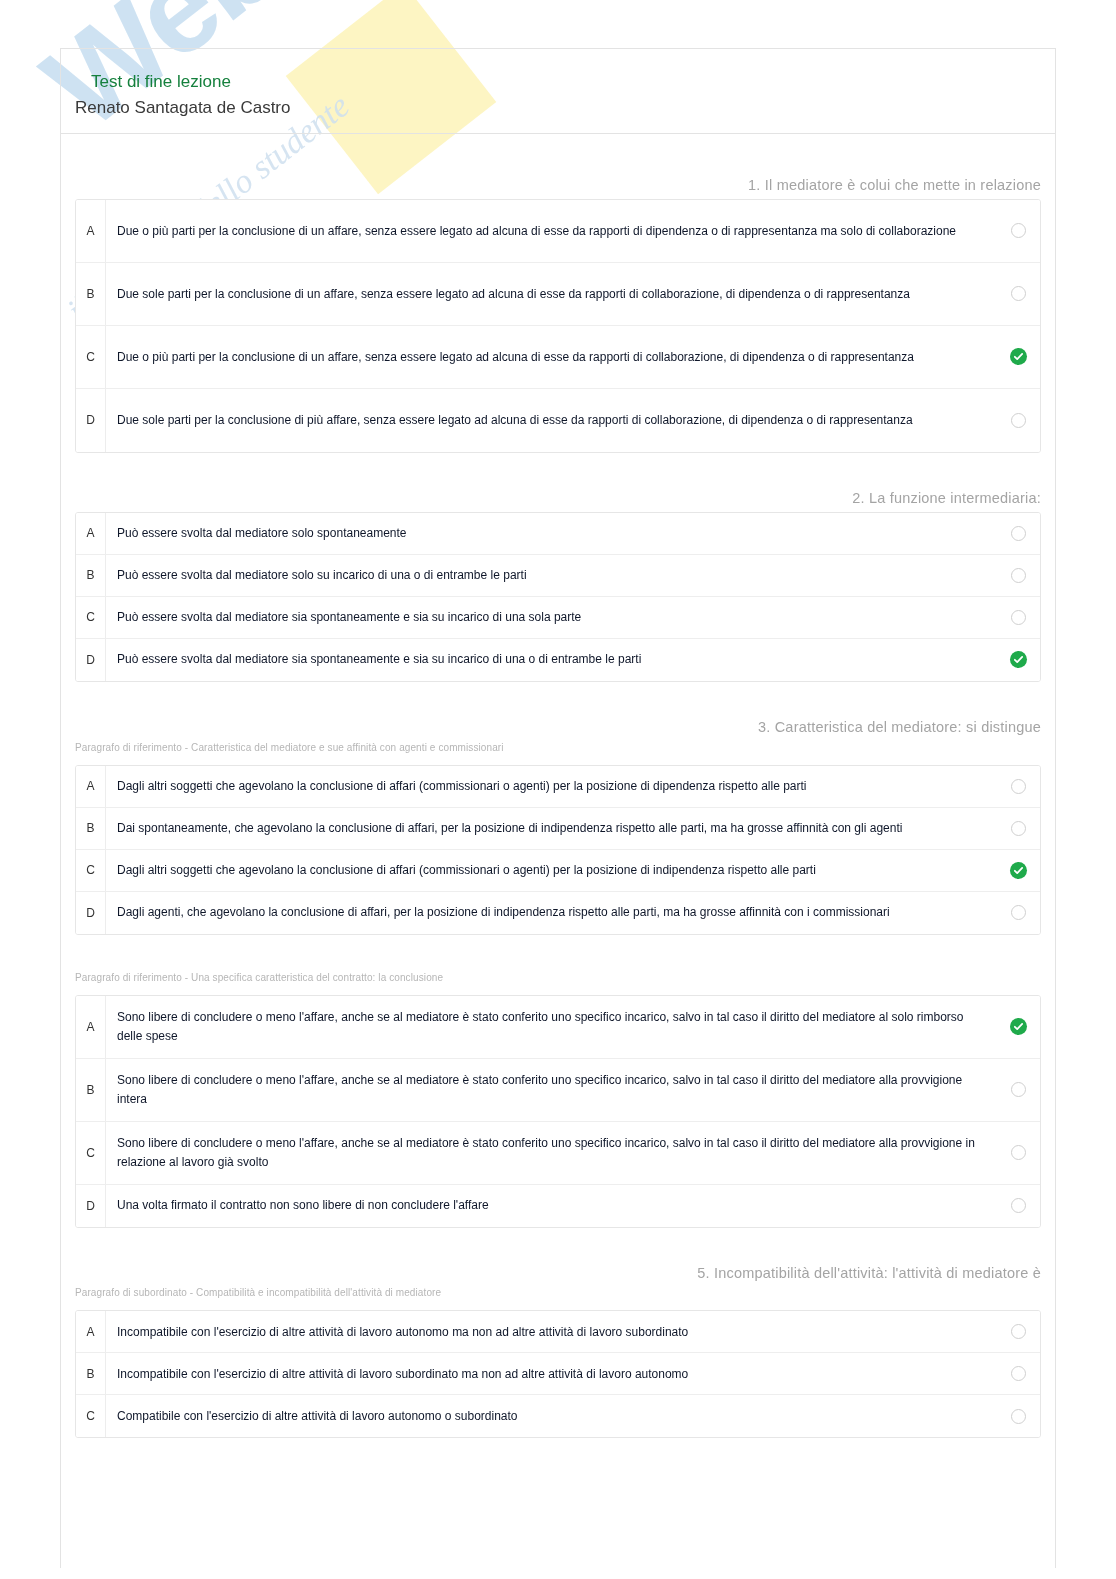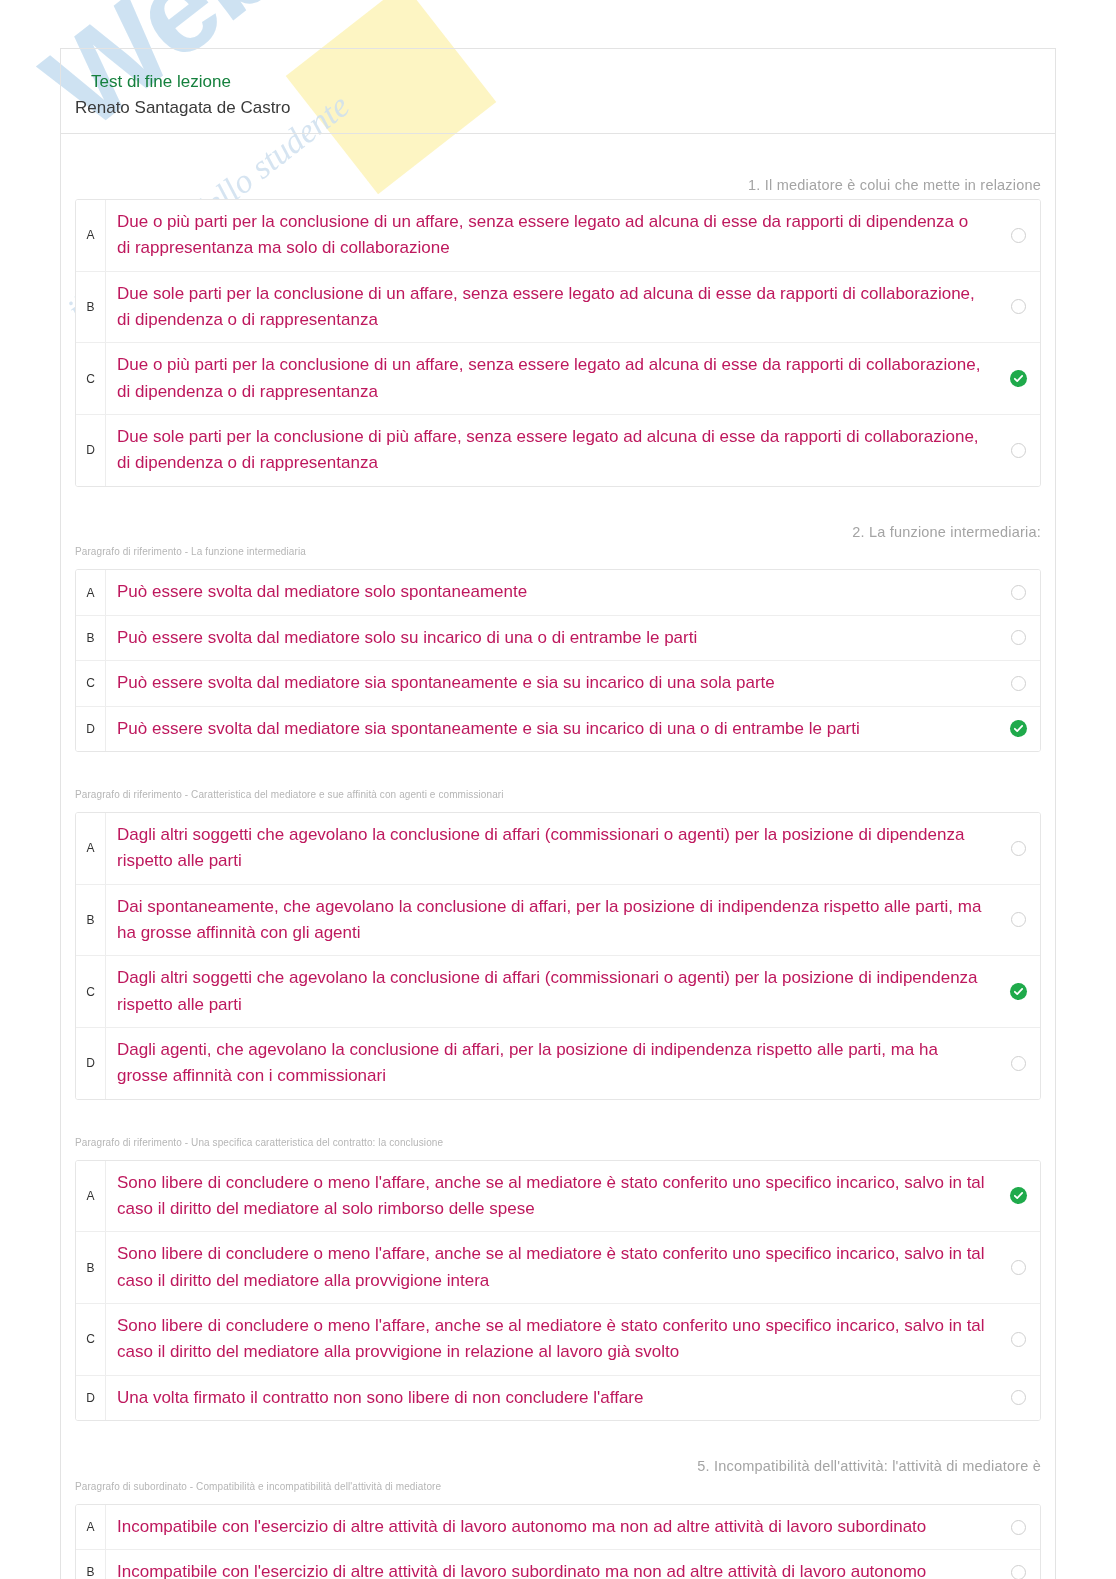--- a/index.html
+++ b/index.html
@@ -131,22 +131,22 @@
     justify-content: center;
     font-size: 12px;
     color: #333;
     border-right: 1px solid #ededed;
   }
   .opt-text {
     flex: 1 1 auto;
     display: flex;
     align-items: center;
     padding: 9px 10px 9px 11px;
-    font-size: 17px;
-    color: #be185d;
+    font-size: 12px;
+    color: #0f172a;
     line-height: 1.55;
   }
   .opt-radio {
     width: 44px;
     flex: 0 0 44px;
     display: flex;
     align-items: center;
     justify-content: center;
   }
   .radio-empty {
@@ -215,21 +215,20 @@
             <div class="opt-letter">D</div>
             <div class="opt-text">Due sole parti per la conclusione di più affare, senza essere legato ad alcuna di esse da rapporti di collaborazione, di dipendenza o di rappresentanza</div>
             <div class="opt-radio">
               <span class="radio-empty"></span>
             </div>
           </div>
         </div>
       </div>
       <div class="question-block">
         <div class="q-title">2. La funzione intermediaria:</div>
-        <div class="q-sub">Paragrafo di riferimento - La funzione intermediaria</div>
         <div class="options">
           <div class="option-row">
             <div class="opt-letter">A</div>
             <div class="opt-text">Può essere svolta dal mediatore solo spontaneamente</div>
             <div class="opt-radio">
               <span class="radio-empty"></span>
             </div>
           </div>
           <div class="option-row">
             <div class="opt-letter">B</div>
@@ -252,20 +251,21 @@
               <span class="radio-checked">
                 <svg width="11" height="11" viewBox="0 0 12 12">
                   <path d="M2 6.3 L4.6 8.9 L10 3.2" fill="none" stroke="#ffffff" stroke-width="1.9" stroke-linecap="round" stroke-linejoin="round"></path>
                 </svg>
               </span>
             </div>
           </div>
         </div>
       </div>
       <div class="question-block">
+        <div class="q-title">3. Caratteristica del mediatore: si distingue</div>
         <div class="q-sub">Paragrafo di riferimento - Caratteristica del mediatore e sue affinità con agenti e commissionari</div>
         <div class="options">
           <div class="option-row">
             <div class="opt-letter">A</div>
             <div class="opt-text">Dagli altri soggetti che agevolano la conclusione di affari (commissionari o agenti) per la posizione di dipendenza rispetto alle parti</div>
             <div class="opt-radio">
               <span class="radio-empty"></span>
             </div>
           </div>
           <div class="option-row">

